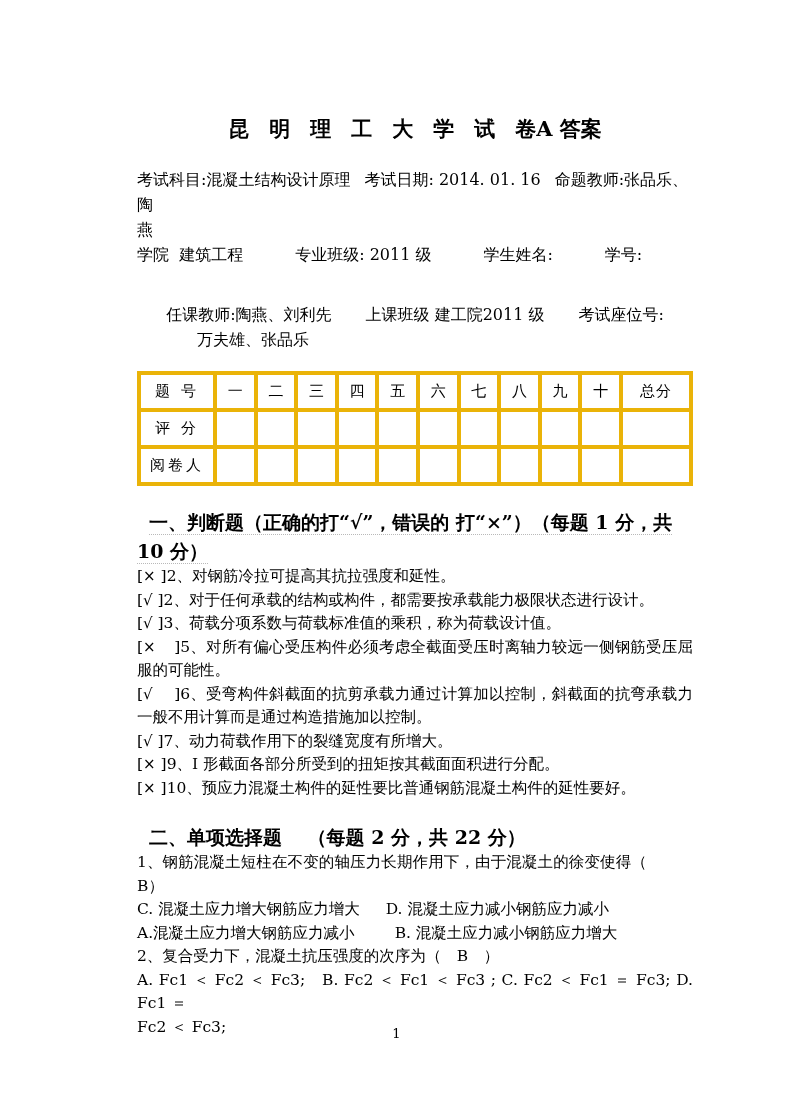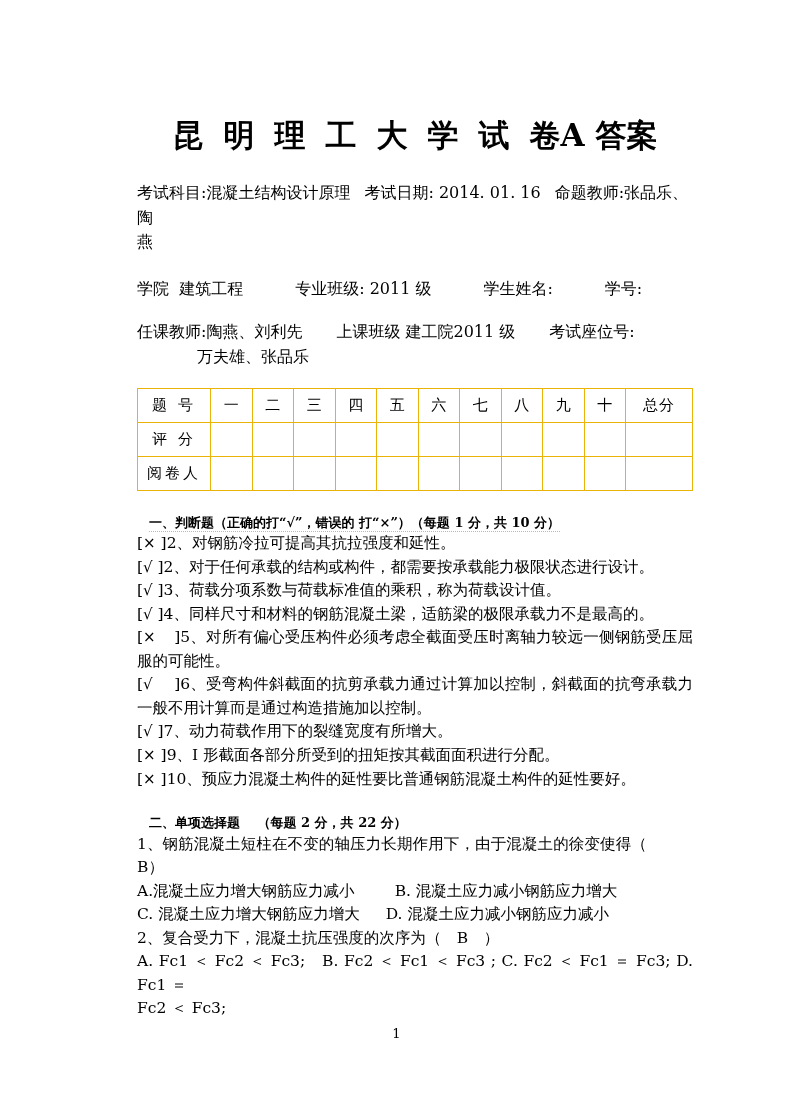--- a/index.html
+++ b/index.html
@@ -24,21 +24,21 @@
   }
   .content {
     position: absolute;
     left: 137px;
     top: 104px;
     width: 556px;
   }
 
   
   .doc-title {
-    font-size: 31px;
+    font-size: 21px;
     font-weight: bold;
     text-align: center;
     letter-spacing: 0px;
     line-height: 1.25;
     margin: 0 0 0 0;
     padding-top: 12px;
     white-space: nowrap;
     font-family: "DejaVu Serif", "Liberation Serif", serif;
   }
   .doc-title .sp { display:inline-block; width: 20px; }
@@ -49,47 +49,47 @@
     line-height: 1.55;
     margin-top: 26px;
   }
   .meta-row { white-space: nowrap; }
   .meta-wrap { white-space: normal; }
   .gap-s { display:inline-block; width: 14px; }
   .gap-m { display:inline-block; width: 34px; }
   .gap-l { display:inline-block; width: 52px; }
   .indent-blk { display:inline-block; width: 60px; }
 
-  .meta-block { margin-top: 22px; }
-  .meta-block2 { margin-top: 18px; }
+  .meta-block { }
+  .meta-block2 { margin-top: 36px; text-align: center; }
 
   
   .score-table {
     margin-top: 18px;
     border-collapse: collapse;
     width: 556px;
     table-layout: fixed;
   }
   .score-table td {
-    border: 1px solid #eab308;
+    border: 4px solid #eab308;
     height: 33px;
     text-align: center;
     vertical-align: middle;
     font-size: 15px;
     padding: 0;
   }
   .score-table td.lbl {
     width: 72px;
     letter-spacing: 3px;
   }
   .score-table td.total { width: 66px; letter-spacing: 1px; }
 
   
   .sec-head {
-    font-size: 13px;
+    font-size: 19px;
     font-weight: bold;
     margin-top: 22px;
     line-height: 1.5;
     text-indent: 12px;
   }
   .sec-head.no-indent { text-indent: 0; margin-left: 12px; }
   .sec-head .under {
     border-bottom: 1px dotted #b9b9b9;
     padding-bottom: 1px;
   }
@@ -187,33 +187,32 @@
           <td class="total"></td>
         </tr>
       </tbody>
     </table>
 
     <div class="sec-head"><span class="under">一、判断题（正确的打“√”，错误的 打“×”）（每题 1 分，共 10 分）</span></div>
 
     <div class="qline">[<span class="mark">×</span> ]<span>2、对钢筋冷拉可提高其抗拉强度和延性。</span></div>
     <div class="qline">[<span class="mark">√</span> ]<span>2、对于任何承载的结构或构件，都需要按承载能力极限状态进行设计。</span></div>
     <div class="qline">[<span class="mark">√</span> ]<span>3、荷载分项系数与荷载标准值的乘积，称为荷载设计值。</span></div>
-    <div class="qline">[<span class="mark">√</span> ]<span>4、同样尺寸和材料的钢筋混凝土梁，适筋梁的极限承载力不是最高的。</span></div>
     <div class="qline">[<span class="mark mark-wide">×</span> ]<span>5、对所有偏心受压构件必须考虑全截面受压时离轴力较远一侧钢筋受压屈服的可能性。</span></div>
     <div class="qline">[<span class="mark mark-wide">√</span> ]<span>6、受弯构件斜截面的抗剪承载力通过计算加以控制，斜截面的抗弯承载力一般不用计算而是通过构造措施加以控制。</span></div>
     <div class="qline">[<span class="mark">√</span> ]<span>7、动力荷载作用下的裂缝宽度有所增大。</span></div>
     <div class="qline">[<span class="mark">×</span> ]<span>9、I 形截面各部分所受到的扭矩按其截面面积进行分配。</span></div>
     <div class="qline">[<span class="mark">×</span> ]<span>10、预应力混凝土构件的延性要比普通钢筋混凝土构件的延性要好。</span></div>
 
     <div class="sec-head no-indent"><span>二、单项选择题 　（每题 2 分，共 22 分）</span></div>
 
     <div class="qline"><span>1、钢筋混凝土短柱在不变的轴压力长期作用下，由于混凝土的徐变使得（</span><span class="ans-gap"></span><span>B</span><span>）</span></div>
 
+    <div class="opt-row"><span>C. 混凝土应力增大钢筋应力增大</span><span class="opt-gap-s"></span><span>D. 混凝土应力减小钢筋应力减小</span></div>
     <div class="opt-row"><span>A.混凝土应力增大钢筋应力减小</span><span class="opt-gap"></span><span>B. 混凝土应力减小钢筋应力增大</span></div>
-    <div class="opt-row"><span>C. 混凝土应力增大钢筋应力增大</span><span class="opt-gap-s"></span><span>D. 混凝土应力减小钢筋应力减小</span></div>
 
     <div class="qline"><span>2、复合受力下，混凝土抗压强度的次序为（　B　）</span></div>
     <div class="qline mono"><span>A. Fc1 ＜ Fc2 ＜ Fc3;　B. Fc2 ＜ Fc1 ＜ Fc3 ; C. Fc2 ＜ Fc1 ＝ Fc3; D. Fc1 ＝</span></div>
     <div class="qline mono"><span>Fc2 ＜ Fc3;</span></div>
 
   </div>
 
   <div class="page-num">1</div>
 
 </div>

